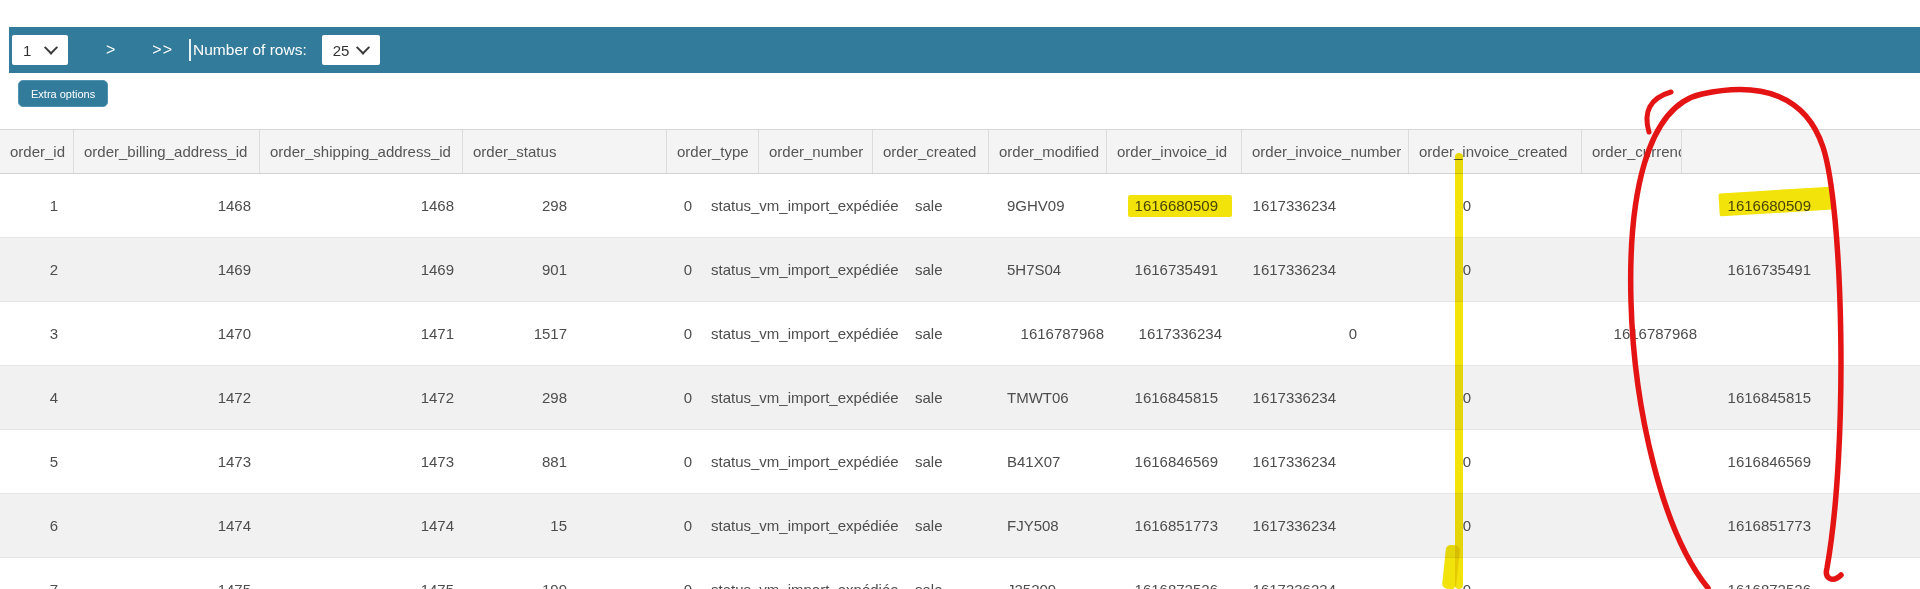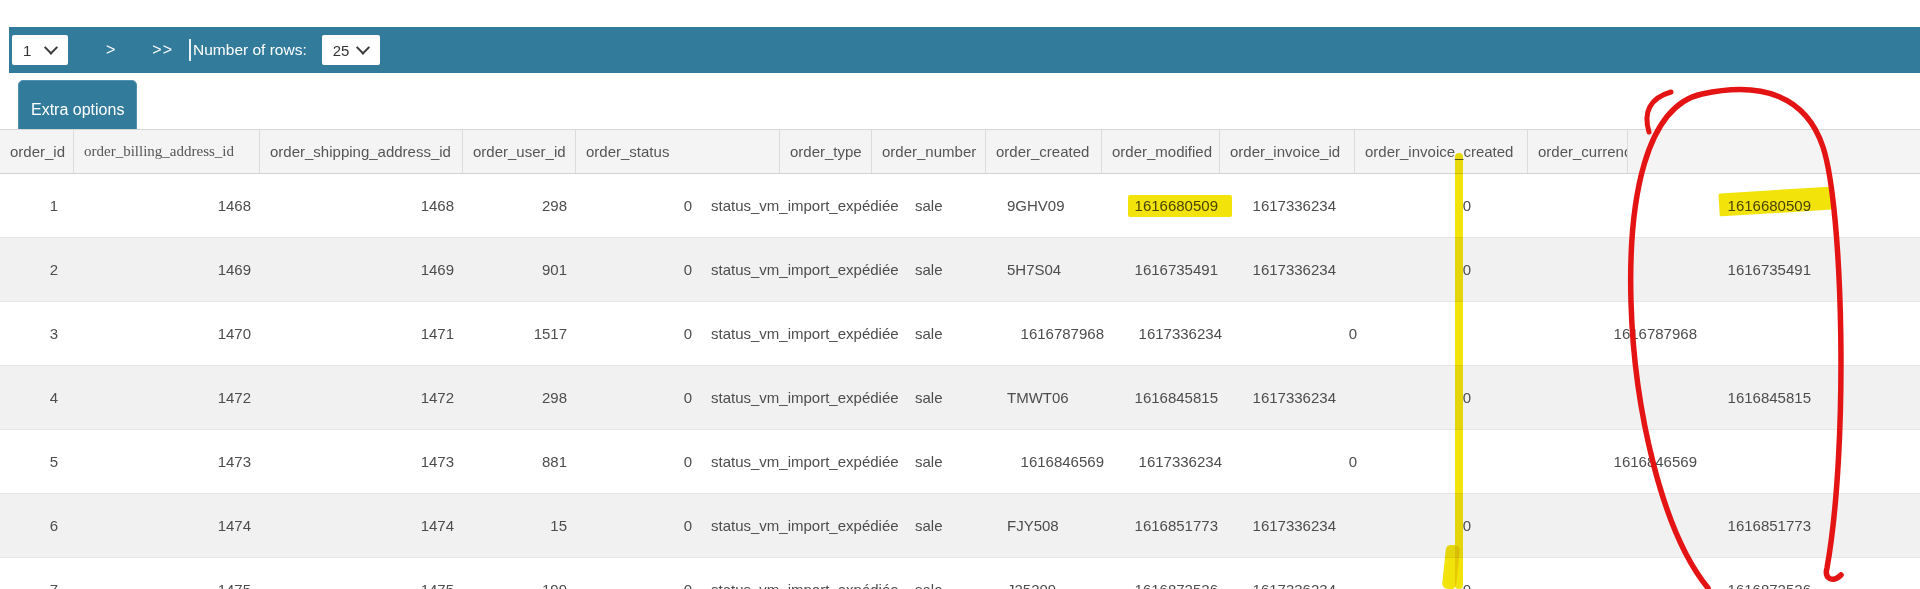--- a/index.html
+++ b/index.html
@@ -25,23 +25,23 @@
   }
   .pagesel{width:56px;margin-left:3px;}
   .rowsel{width:58px;}
   .navbtn{color:#fff;font-size:16px;cursor:pointer;letter-spacing:1px;}
   .next{margin-left:38px;}
   .last{margin-left:36px;}
   .cursorbar{width:2px;height:22px;background:#e8f2f7;margin-left:16px;}
   .rowslabel{color:#fff;font-size:15.5px;margin-left:2px;}
   .rowsel{margin-left:15px;}
   .extra-btn{
-    position:absolute;left:18px;top:80px;height:25px;padding:16px 12px;
+    position:absolute;left:18px;top:80px;height:25px;padding:0 12px;
     background:#337b9b;border:1px solid #4f93b1;border-radius:5px;
-    color:#fff;font-size:16px;display:flex;align-items:center;cursor:pointer;z-index:1;
+    color:#fff;font-size:11px;display:flex;align-items:center;cursor:pointer;z-index:1;
   }
   
   .table{position:absolute;left:0;top:129px;width:1920px;z-index:1;}
   .thead{
     display:flex;height:45px;background:#f4f4f4;
     border-top:1px solid #d6d6d6;border-bottom:1px solid #d2d2d2;box-sizing:border-box;
   }
   .hcell{
     box-sizing:border-box;flex:none;color:#565656;font-size:15px;
     line-height:43px;padding-left:10px;border-right:1px solid #dcdcdc;
@@ -82,29 +82,29 @@
   </div>
 </div>
 
 <div class="extra-btn" style="background: rgb(51, 123, 155);">
   <span>Extra options</span>
 </div>
 
 <div class="table">
   <div class="thead">
       <div class="hcell" style="width: 74px;">order_id</div>
-      <div class="hcell" style="width: 186px; font-family: Liberation Serif, serif;">order_billing_address_id</div>
+      <div class="hcell" style="width: 186px;">order_billing_address_id</div>
       <div class="hcell" style="width: 203px;">order_shipping_address_id</div>
-      <div class="hcell" style="width: 113px;">order_user_id</div>
       <div class="hcell" style="width: 204px;">order_status</div>
       <div class="hcell" style="width: 92px;">order_type</div>
       <div class="hcell" style="width: 114px;">order_number</div>
       <div class="hcell" style="width: 116px;">order_created</div>
       <div class="hcell" style="width: 118px;">order_modified</div>
       <div class="hcell" style="width: 135px;">order_invoice_id</div>
+      <div class="hcell" style="width: 167px;">order_invoice_number</div>
       <div class="hcell" style="width: 173px;">order_invoice_created</div>
       <div class="hcell" style="width: 100px;">order_currency</div>
     </div>
   <div class="tbody">
       <div class="trow">
         <div class="tcell ar" style="width: 74px;">1</div>
         <div class="tcell ar" style="width: 186px;">1468</div>
         <div class="tcell ar" style="width: 203px;">1468</div>
         <div class="tcell ar" style="width: 113px;">298</div>
         <div class="tcell ar" style="width: 125px;">0</div>
@@ -166,20 +166,21 @@
         <div class="tcell al" style="width: 100px;"></div>
       </div>
       <div class="trow">
         <div class="tcell ar" style="width: 74px;">5</div>
         <div class="tcell ar" style="width: 186px;">1473</div>
         <div class="tcell ar" style="width: 203px;">1473</div>
         <div class="tcell ar" style="width: 113px;">881</div>
         <div class="tcell ar" style="width: 125px;">0</div>
         <div class="tcell al" style="width: 204px;">status_vm_import_expédiée</div>
         <div class="tcell al" style="width: 92px;">sale</div>
+        <div class="tcell al" style="width: 114px;">B41X07</div>
         <div class="tcell ar" style="width: 116px;">1616846569</div>
         <div class="tcell ar" style="width: 118px;">1617336234</div>
         <div class="tcell ar" style="width: 135px;">0</div>
         <div class="tcell ar" style="width: 167px;"></div>
         <div class="tcell ar" style="width: 173px;">1616846569</div>
         <div class="tcell al" style="width: 100px;"></div>
       </div>
       <div class="trow alt">
         <div class="tcell ar" style="width: 74px;">6</div>
         <div class="tcell ar" style="width: 186px;">1474</div>

